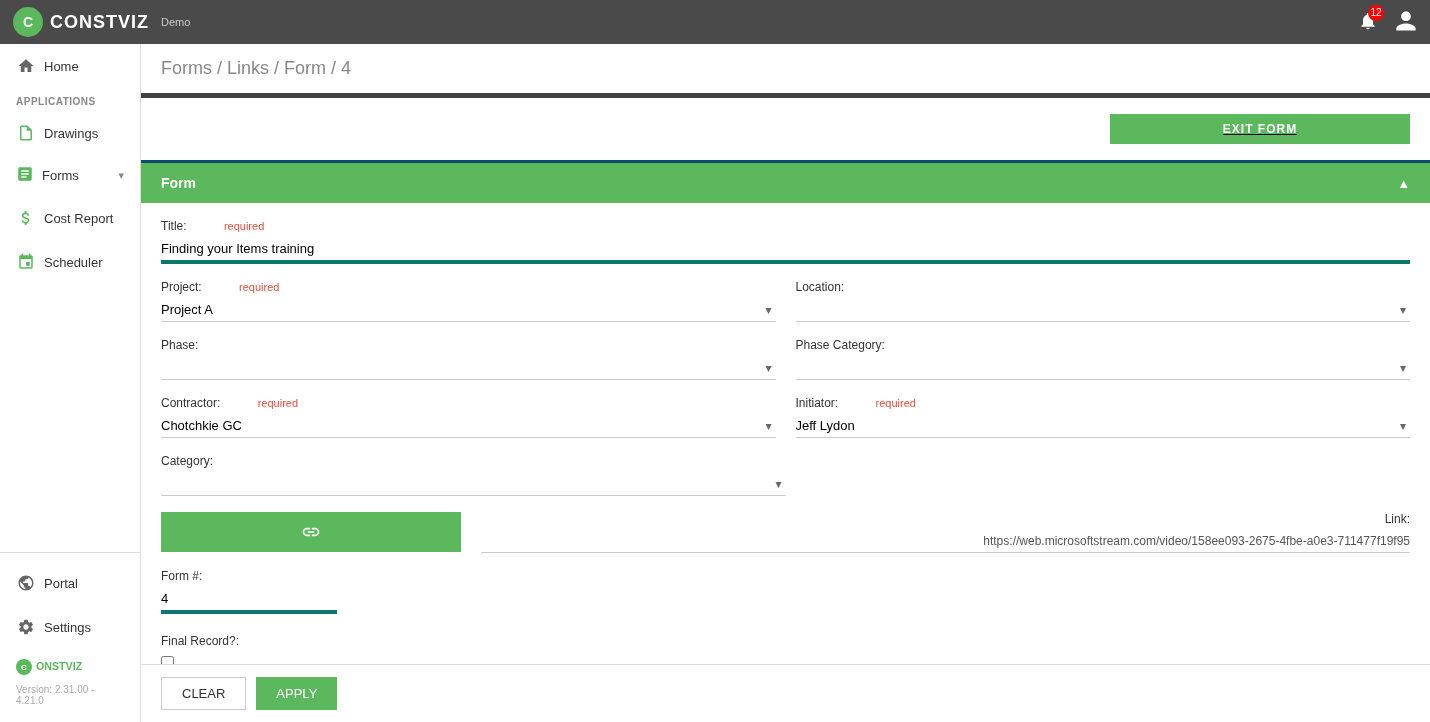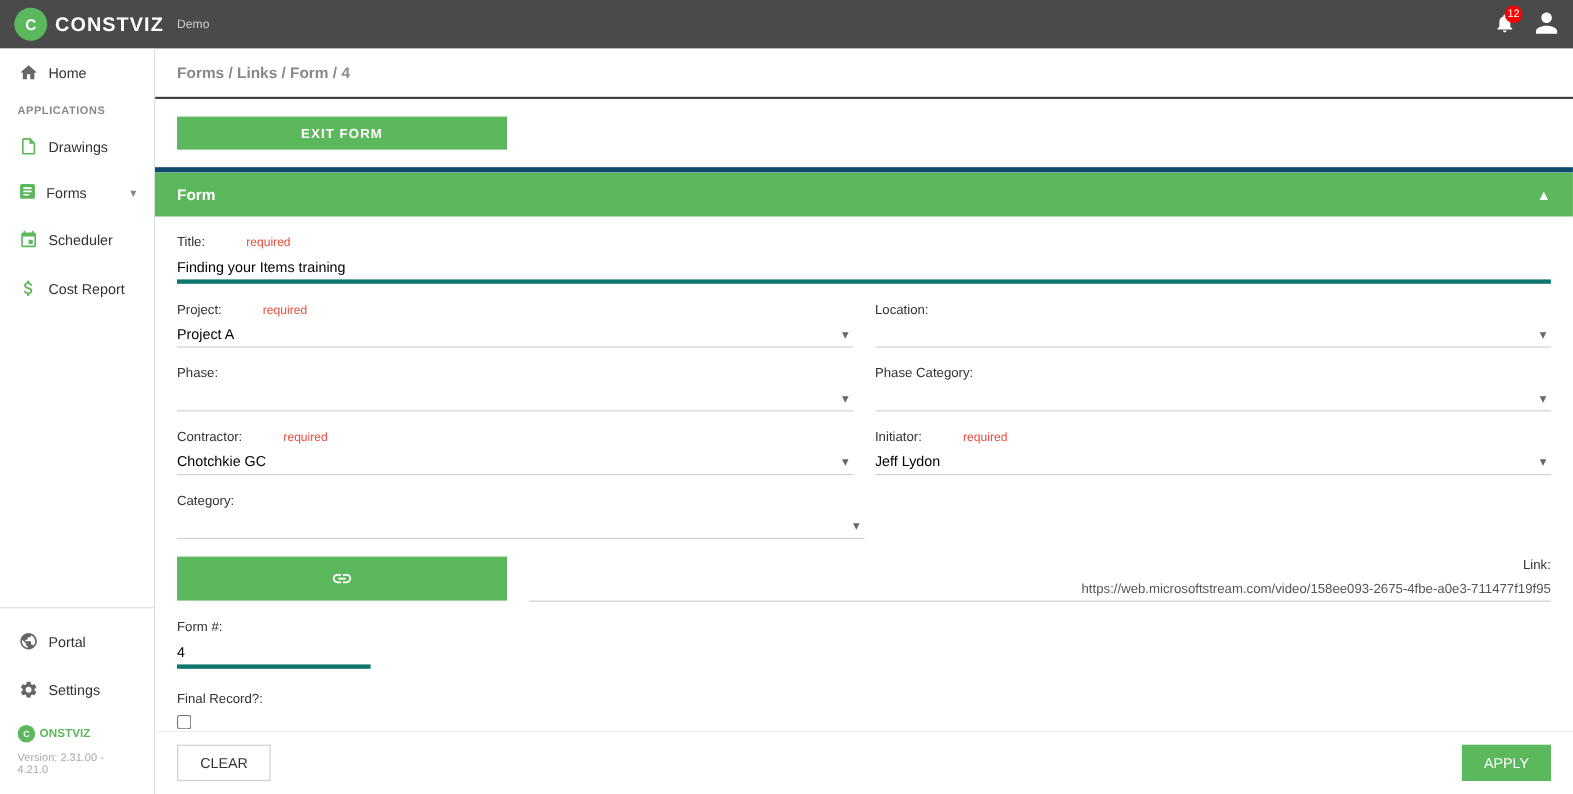--- a/index.html
+++ b/index.html
@@ -119,45 +119,45 @@
     .content-area {
       flex: 1;
       display: flex;
       flex-direction: column;
       overflow: hidden;
     }
 
     
     .breadcrumb-bar {
       background: white;
-      border-bottom: 2px solid #404040;
+      border-bottom: 5px solid #404040;
       padding: 14px 20px;
-      font-size: 14px;
+      font-size: 18px;
       color: #555;
       flex-shrink: 0;
-      font-weight: bold;
     }
     .breadcrumb-bar span { color: #888; }
 
     
     .page-content {
       flex: 1;
       overflow-y: auto;
       background: #f0f0f0;
       padding: 0;
     }
 
     
     .exit-form-bar {
       background: white;
       padding: 16px 20px;
       display: flex;
-      justify-content: flex-start;
-      align-items: center;
-      border-bottom: 5px solid #0c4a6e;
+      justify-content: flex-end;
+      align-items: center;
+      border-bottom: 3px solid #0c4a6e;
+      text-decoration: underline;
     }
     .btn-exit-form {
       background: #5cb85c;
       color: white;
       border: none;
       padding: 8px 40px;
       font-size: 12px;
       font-weight: bold;
       letter-spacing: 1px;
       cursor: pointer;
@@ -309,21 +309,21 @@
       gap: 6px;
       margin-top: 4px;
     }
 
     
     .footer-bar {
       background: white;
       border-top: 1px solid #ddd;
       padding: 12px 20px;
       display: flex;
-      justify-content: space-between;
+      justify-content: flex-start;
       gap: 10px;
       flex-shrink: 0;
     }
     .btn-clear {
       background: white;
       border: 1px solid #ccc;
       color: #333;
       padding: 8px 20px;
       font-size: 13px;
       cursor: pointer;
@@ -417,33 +417,33 @@
           </svg>
         </div>
         <span>Forms</span>
       </div>
       <span style="font-size:11px;color:#888;">▾</span>
     </div>
 
     <div class="sidebar-nav-item">
       <div class="nav-icon">
         <svg width="18" height="18" viewBox="0 0 24 24" fill="#5cb85c">
-          <path d="M17 12h-5v5h5v-5zM16 1v2H8V1H6v2H5c-1.11 0-1.99.9-1.99 2L3 19c0 1.1.89 2 2 2h14c1.1 0 2-.9 2-2V5c0-1.1-.9-2-2-2h-1V1h-2zm3 18H5V8h14v11z"></path>
+          <path d="M11.8 10.9c-2.27-.59-3-1.2-3-2.15 0-1.09 1.01-1.85 2.7-1.85 1.78 0 2.44.85 2.5 2.1h2.21c-.07-1.72-1.12-3.3-3.21-3.81V3h-3v2.16c-1.94.42-3.5 1.68-3.5 3.61 0 2.31 1.91 3.46 4.7 4.13 2.5.6 3 1.48 3 2.41 0 .69-.49 1.79-2.7 1.79-2.06 0-2.87-.92-2.98-2.1h-2.2c.12 2.19 1.76 3.42 3.68 3.83V21h3v-2.15c1.95-.37 3.5-1.5 3.5-3.55 0-2.84-2.43-3.81-4.7-4.4z"></path>
         </svg>
       </div>
-      <span>Scheduler</span>
+      <span>Cost Report</span>
     </div>
 
     <div class="sidebar-nav-item">
       <div class="nav-icon">
         <svg width="18" height="18" viewBox="0 0 24 24" fill="#5cb85c">
-          <path d="M11.8 10.9c-2.27-.59-3-1.2-3-2.15 0-1.09 1.01-1.85 2.7-1.85 1.78 0 2.44.85 2.5 2.1h2.21c-.07-1.72-1.12-3.3-3.21-3.81V3h-3v2.16c-1.94.42-3.5 1.68-3.5 3.61 0 2.31 1.91 3.46 4.7 4.13 2.5.6 3 1.48 3 2.41 0 .69-.49 1.79-2.7 1.79-2.06 0-2.87-.92-2.98-2.1h-2.2c.12 2.19 1.76 3.42 3.68 3.83V21h3v-2.15c1.95-.37 3.5-1.5 3.5-3.55 0-2.84-2.43-3.81-4.7-4.4z"></path>
+          <path d="M17 12h-5v5h5v-5zM16 1v2H8V1H6v2H5c-1.11 0-1.99.9-1.99 2L3 19c0 1.1.89 2 2 2h14c1.1 0 2-.9 2-2V5c0-1.1-.9-2-2-2h-1V1h-2zm3 18H5V8h14v11z"></path>
         </svg>
       </div>
-      <span>Cost Report</span>
+      <span>Scheduler</span>
     </div>
 
     <div class="sidebar-bottom">
       <div class="sidebar-nav-item">
         <div class="nav-icon">
           <svg width="18" height="18" viewBox="0 0 24 24" fill="#666">
             <path d="M12 2C6.48 2 2 6.48 2 12s4.48 10 10 10 10-4.48 10-10S17.52 2 12 2zm-1 17.93c-3.95-.49-7-3.85-7-7.93 0-.62.08-1.21.21-1.79L9 15v1c0 1.1.9 2 2 2v1.93zm6.9-2.54c-.26-.81-1-1.39-1.9-1.39h-1v-3c0-.55-.45-1-1-1H8v-2h2c.55 0 1-.45 1-1V7h2c1.1 0 2-.9 2-2v-.41c2.93 1.19 5 4.06 5 7.41 0 2.08-.8 3.97-2.1 5.39z"></path>
           </svg>
         </div>
         <span>Portal</span>

